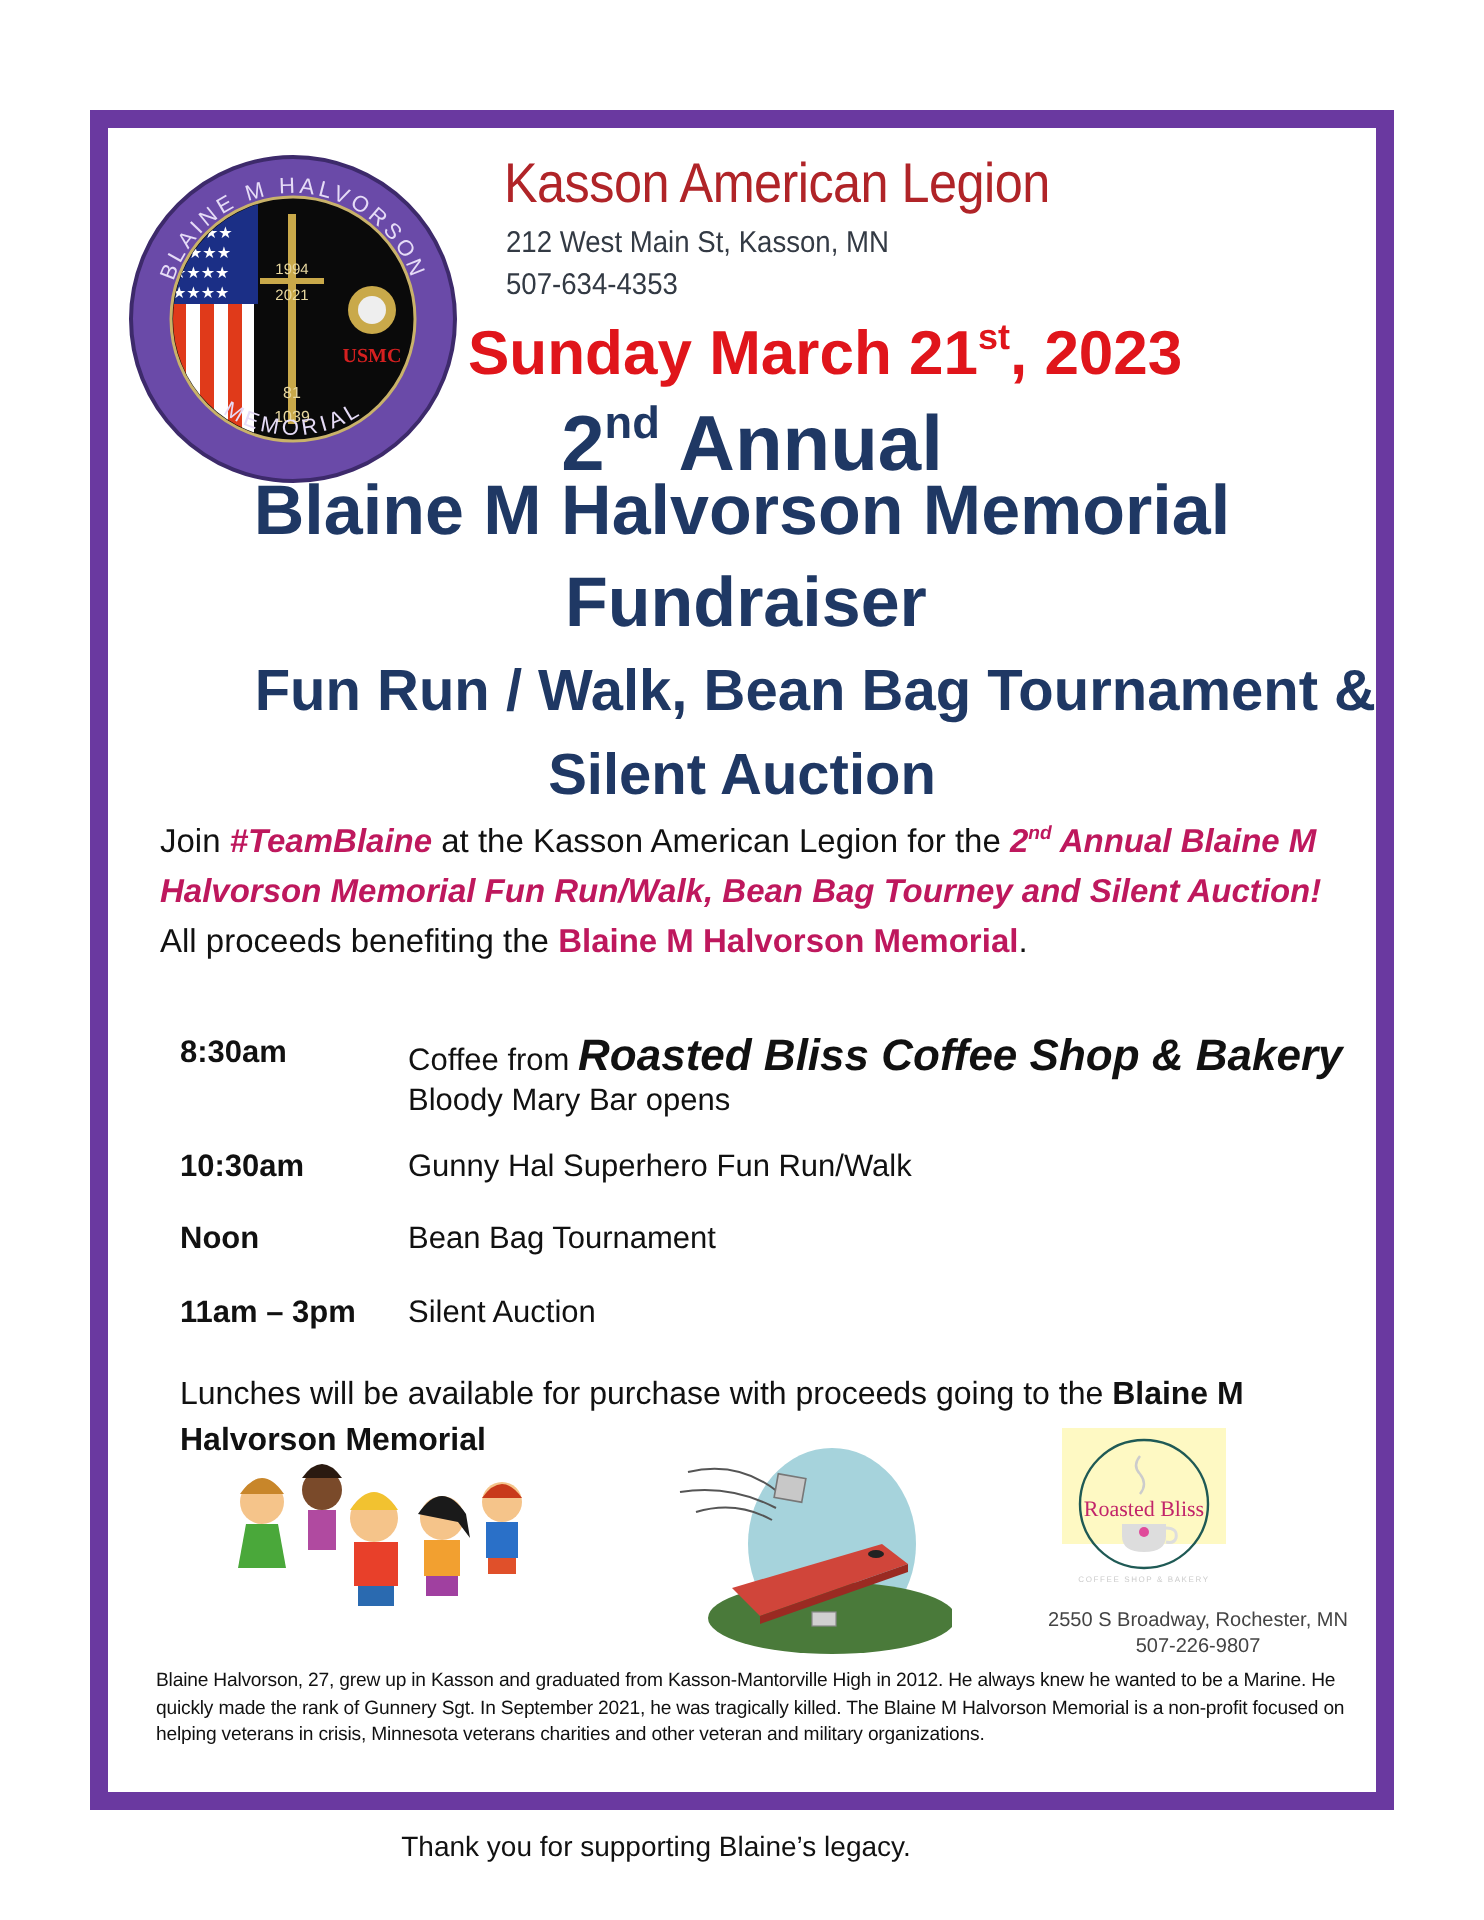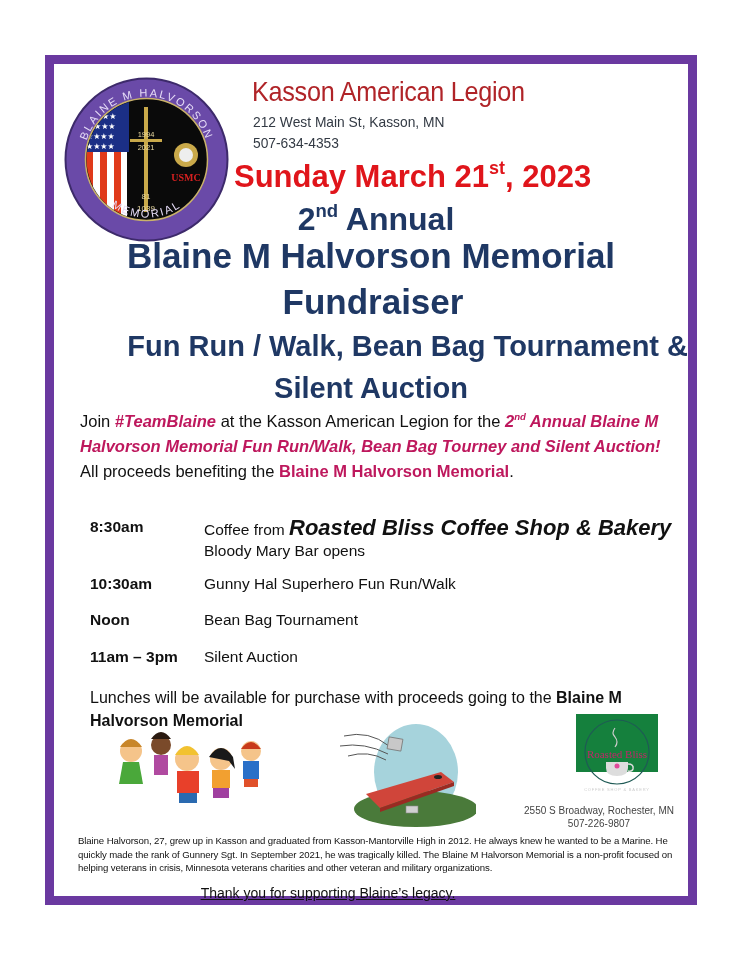--- a/index.html
+++ b/index.html
@@ -5,39 +5,39 @@
   html, body { margin:0; padding:0; background:#fff; }
   body { width:742px; height:960px; position:relative; overflow:hidden; font-family:"Liberation Sans", sans-serif; }
   .frame { position:absolute; left:45px; top:55px; width:634px; height:832px; border:9px solid #6a39a0; background:#fff; }
   .abs { position:absolute; }
   .logo { left:10px; top:13px; width:165px; height:165px; }
   .legion-name { left:198px; top:12px; font-size:28px; color:#b02428; letter-spacing:-0.3px; transform:scaleX(0.9); transform-origin:left top; white-space:nowrap; }
   .legion-addr { left:199px; top:49px; font-size:15px; color:#333a44; transform:scaleX(0.92); transform-origin:left top; white-space:nowrap; }
   .legion-phone { left:199px; top:70px; font-size:15px; color:#333a44; transform:scaleX(0.92); transform-origin:left top; white-space:nowrap; }
   .date { left:180px; top:95px; font-size:31px; font-weight:bold; color:#e0151b; white-space:nowrap; }
   .date sup, .annual sup, .intro sup { font-size:0.58em; vertical-align:0.7em; line-height:0; }
-  .annual { left:0; width:634px; top:137px; text-align:center; font-size:32px; font-weight:bold; color:#1f3864; padding-left:10px; box-sizing:border-box; }
+  .annual { left:0; width:634px; top:137px; text-align:center; font-size:39px; font-weight:bold; color:#1f3864; padding-left:10px; box-sizing:border-box; }
   .title1 { left:0; width:634px; top:172px; text-align:center; font-size:35px; font-weight:bold; color:#1f3864; }
   .title2 { left:0; width:638px; top:218px; text-align:center; font-size:35px; font-weight:bold; color:#1f3864; }
   .sub1 { left:0; width:634px; top:266px; text-align:right; font-size:29px; font-weight:bold; color:#1f3864; white-space:nowrap; }
   .sub2 { left:0; width:634px; top:308px; text-align:center; font-size:29px; font-weight:bold; color:#1f3864; }
   .intro { left:26px; top:345px; width:590px; font-size:16.5px; line-height:25px; color:#111; }
   .intro b, .intro i { color:#be185d; }
   .sched { left:36px; top:454px; width:590px; font-size:15.5px; color:#111; }
   .row { position:absolute; left:0; white-space:nowrap; }
   .row .t { position:absolute; left:0; font-weight:bold; }
   .row .d { position:absolute; left:114px; }
   .roasted { font-size:22px; font-weight:bold; font-style:italic; }
   .lunch { left:36px; top:622px; width:590px; font-size:16px; line-height:23px; color:#111; }
   .kids { left:55px; top:665px; width:170px; height:95px; }
   .cornhole { left:282px; top:660px; width:140px; height:105px; }
-  .rb-box { left:522px; top:650px; width:82px; height:58px; background:#15803d; }
+  .rb-box { left:477px; top:650px; width:82px; height:58px; background:#fef9c3; }
   .rb-addr { left:470px; top:740px; width:150px; text-align:center; font-size:10px; color:#444; line-height:13px; }
   .bio { left:24px; top:770px; width:600px; font-size:9.6px; line-height:13.5px; color:#111; letter-spacing:-0.1px; }
-  .thanks { left:0; width:548px; top:821px; text-align:center; font-size:14px; color:#111;text-decoration:underline; }
+  .thanks { left:0; width:548px; top:851px; text-align:center; font-size:14px; color:#111; }
 </style>
 </head>
 <body>
 
 <div class="frame">
 
   <svg class="abs logo" viewBox="0 0 165 165">
     <defs>
       <path id="arcTop" d="M 20 82 A 62 62 0 0 1 145 82"></path>
       <path id="arcBot" d="M 28 108 A 62 62 0 0 0 137 108"></path>

